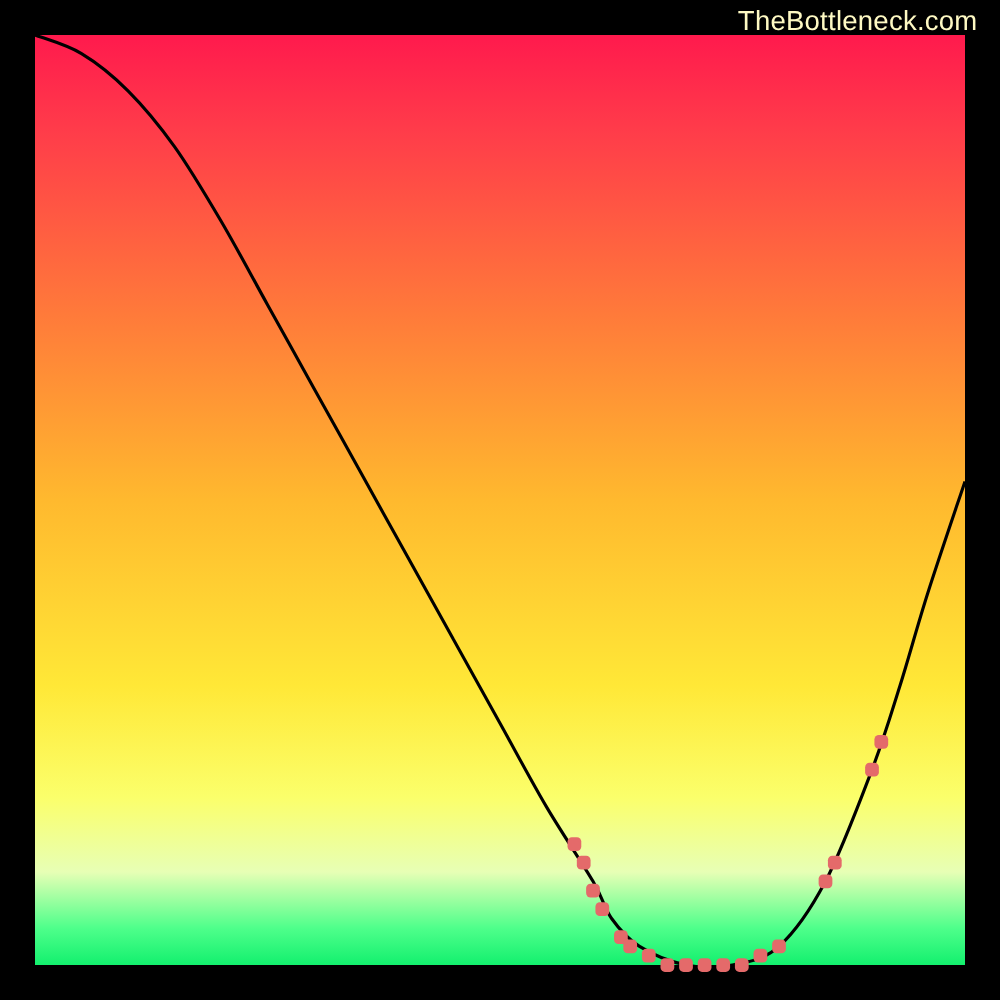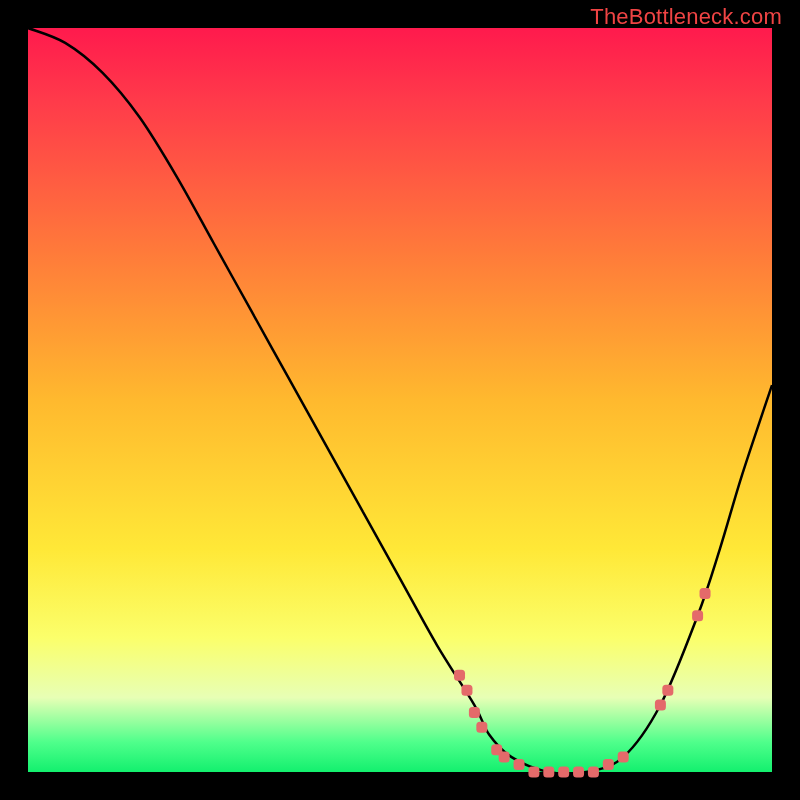--- a/index.html
+++ b/index.html
@@ -26,21 +26,21 @@
       #fbff6b 82%,
       #e7ffb5 90%,
       #4fff8b 96%,
       #13f06e 100%
     );
   }
   .watermark {
     position: absolute;
     top: 4px;
     right: 18px;
-    color: #ef4444;
+    color: #fef9c3;
     font-size: 22px;
     font-weight: 500;
     letter-spacing: 0.2px;
   }
   svg.plot {
     position: absolute;
     left: 28px;
     top: 28px;
     width: 744px;
     height: 744px;

